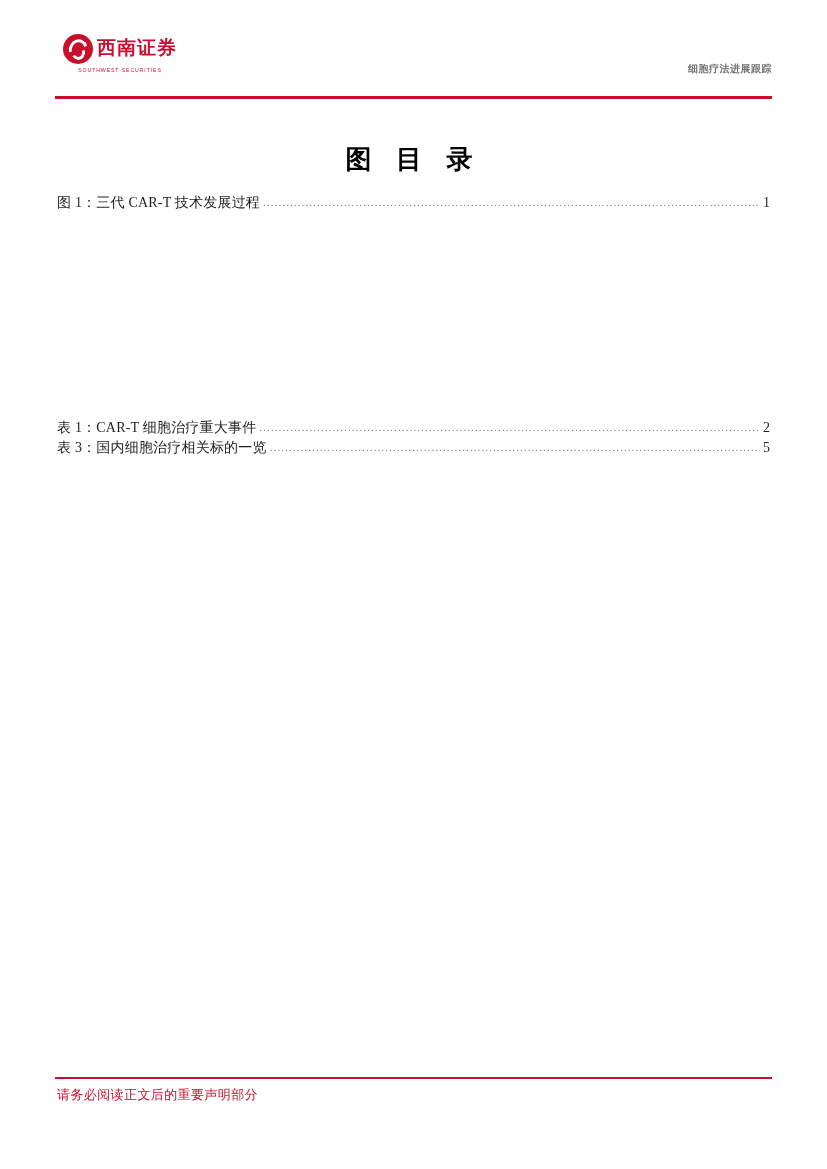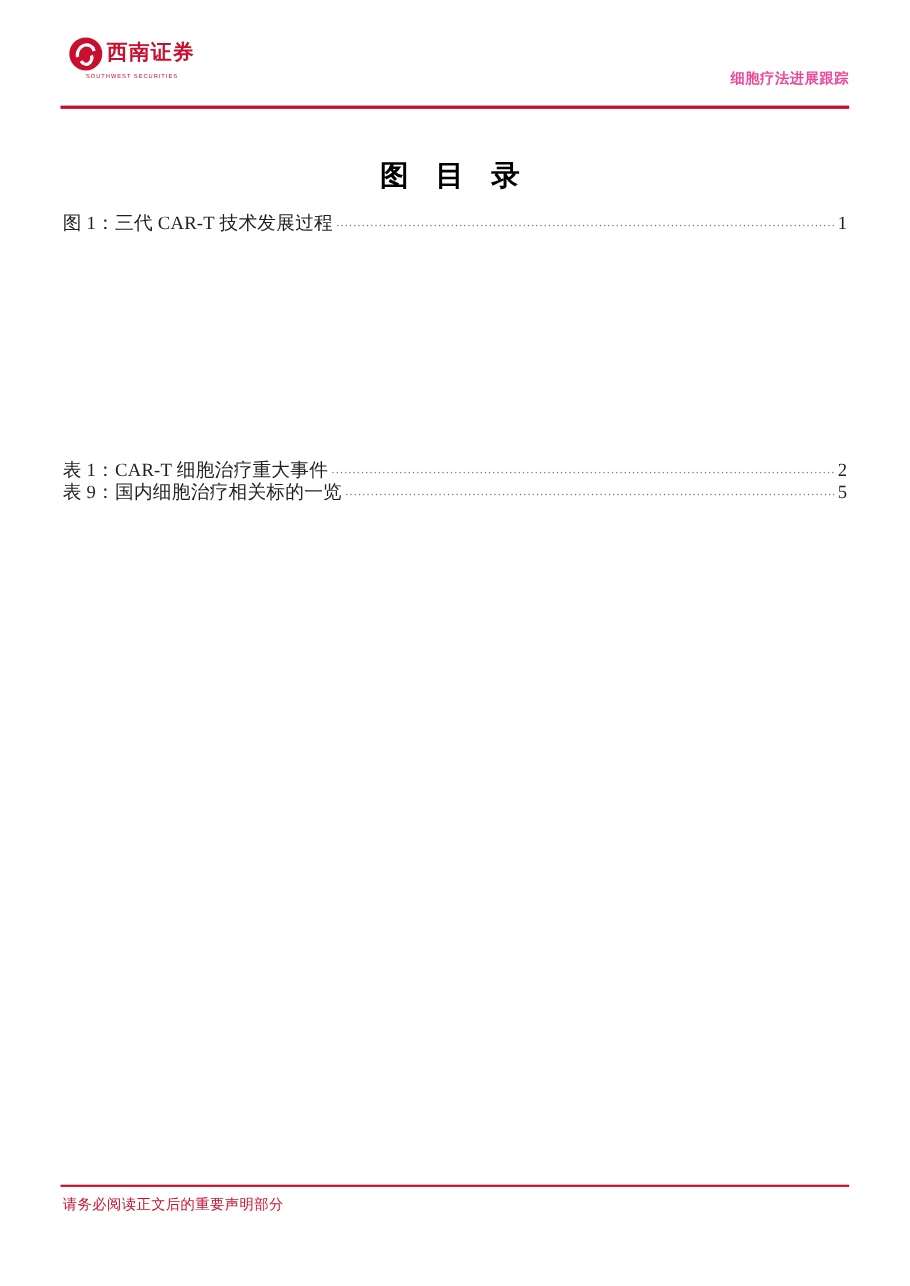--- a/index.html
+++ b/index.html
@@ -90,24 +90,24 @@
     letter-spacing: 0.9px;
     text-align: center;
     width: 100%;
   }
 
   .header-title {
     position: absolute;
     right: 0;
     top: 28px;
     font-family: "Liberation Serif", "DejaVu Serif", serif;
-    font-size: 13px;
+    font-size: 10px;
     font-weight: bold;
     letter-spacing: 0.5px;
-    color: #ec4899;
+    color: #737373;
   }
   .header-rule {
     position: absolute;
     left: 55px; top: 96px;
     width: 717px;
     height: 2.6px;
     background: #c8102e;
   }
 
   
@@ -130,21 +130,21 @@
     position: absolute;
     left: 57px;
     width: 713px;
   }
   #fig-list { top: 193px; }
   #tab-list { top: 418px; }
 
   .toc-entry {
     display: flex;
     align-items: flex-end;
-    font-size: 17px;
+    font-size: 14px;
     line-height: 20px;
     color: #1f1f1f;
     white-space: nowrap;
   }
   .toc-entry .label {
     flex: 0 0 auto;
     padding-right: 3px;
     font-family: "Liberation Serif", "DejaVu Serif", serif;
     letter-spacing: 0.2px;
   }
@@ -222,21 +222,21 @@
   </div>
 
 
   <div class="toc-list" id="tab-list">
     <div class="toc-entry">
       <span class="label">表 1：CAR-T 细胞治疗重大事件</span>
       <span class="dots"></span>
       <span class="pagenum">2</span>
     </div>
     <div class="toc-entry">
-      <span class="label">表 9：国内细胞治疗相关标的一览</span>
+      <span class="label">表 3：国内细胞治疗相关标的一览</span>
       <span class="dots"></span>
       <span class="pagenum">5</span>
     </div>
   </div>
 
   <div class="footer-rule"></div>
   <div class="footer-text">请务必阅读正文后的重要声明部分</div>
 
 </div>
 

